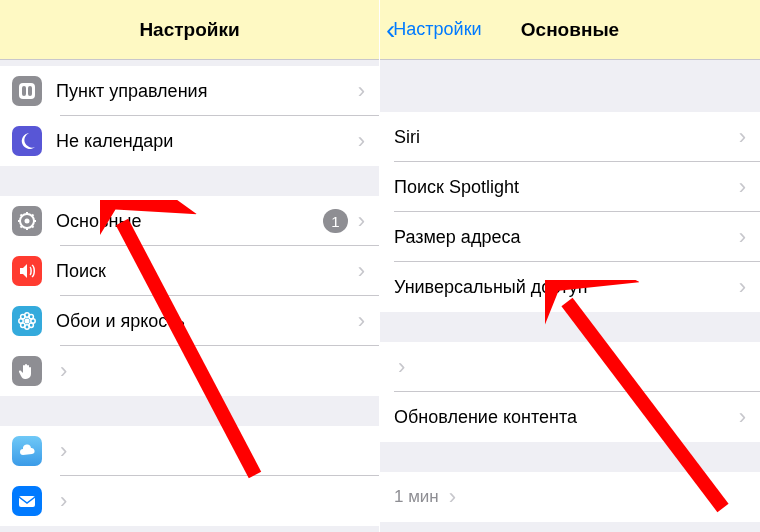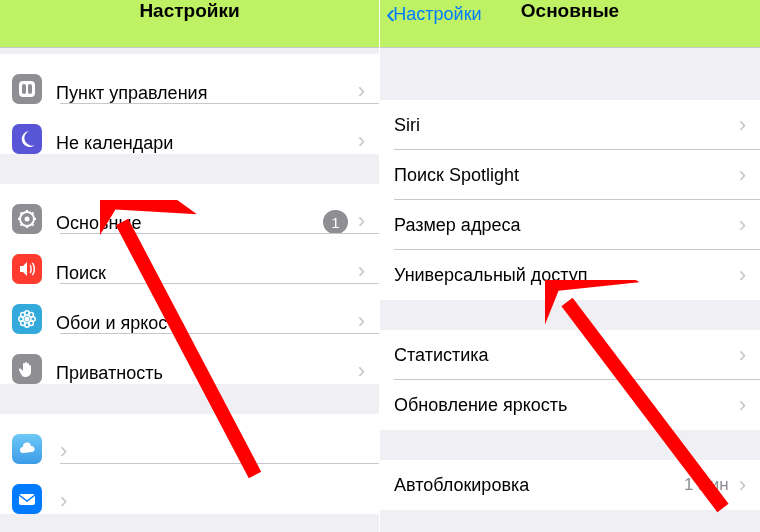--- a/index.html
+++ b/index.html
@@ -1,35 +1,35 @@
 <!DOCTYPE html>
 <html><head>
 <meta charset="utf-8">
 <style>
   * { box-sizing: border-box; margin: 0; padding: 0; }
   html, body { width: 760px; height: 532px; overflow: hidden; font-family: -apple-system, "Helvetica Neue", Helvetica, Arial, sans-serif; }
   body { display: flex; background: #fff; }
   .pane { width: 380px; height: 532px; background: #efeff4; position: relative; overflow: hidden; }
   .pane-left { border-right: 1px solid #fff; }
-  .navbar { height: 48px; background: #bef264; border-bottom: 1px solid #c8c7cc; display: flex; justify-content: center; position: relative; }
+  .navbar { height: 60px; background: #fef9c3; border-bottom: 1px solid #c8c7cc; display: flex; align-items: center; justify-content: center; position: relative; }
   .nav-title { font-size: 19px; font-weight: 700; color: #000; }
   .nav-back { position: absolute; left: 6px; display: flex; align-items: center; color: #007aff; font-size: 18px; cursor: pointer; }
   .nav-back .chev { font-size: 28px; line-height: 1; margin-right: -2px; font-weight: 300; }
   .group-gap { height: 30px; }
   .group-gap-sm { height: 6px; }
   .group { background: #fff; }
   .row {
     height: 50px;
     display: flex;
     align-items: center;
     padding: 0 14px;
     position: relative;
     cursor: pointer;
   }
-  .row.with-icon { padding-left: 12px; align-items: flex-end; }
+  .row.with-icon { padding-left: 12px; }
   .row .sep {
     position: absolute; left: 60px; right: 0; bottom: 0; height: 1px; background: #c8c7cc;
   }
   .row .sep-full {
     position: absolute; left: 14px; right: 0; bottom: 0; height: 1px; background: #c8c7cc;
   }
   .row:last-child .sep, .row:last-child .sep-full { display: none; }
   .icon-box {
     width: 30px; height: 30px; border-radius: 7px; margin-right: 14px;
     display: flex; align-items: center; justify-content: center; color: #fff;
@@ -144,21 +144,20 @@
       <div class="row-label">Обои и яркость</div>
       <span class="chevron-right">›</span>
       <div class="sep"></div>
     </div>
     <div class="row with-icon">
       <div class="icon-box bg-gray">
         <svg class="mini" viewBox="0 0 20 20">
             <path d="M6 10V5a1 1 0 0 1 2 0v4V4a1 1 0 0 1 2 0v5V5a1 1 0 0 1 2 0v5V7a1 1 0 0 1 2 0v6a5 5 0 0 1-5 5h-1c-2 0-3-1-4-3l-2-4c-.5-1 1-2 2-1l2 2z" fill="#fff"></path>
           </svg>
       </div>
-      <div class="row-label">Приватность</div>
       <span class="chevron-right">›</span>
 
     </div>
   </div>
 
   <div class="group-gap"></div>
 
   <div class="group">
     <div class="row with-icon">
       <div class="icon-box" style="background:linear-gradient(#6fc8f7,#3b9be8)">
@@ -222,36 +221,34 @@
       <div class="row-label">Универсальный доступ</div>
       <span class="chevron-right">›</span>
 
     </div>
   </div>
 
   <div class="group-gap"></div>
 
   <div class="group">
     <div class="row">
-      <div class="row-label">Статистика</div>
-      <span class="chevron-right">›</span>
-      <div class="sep-full"></div>
-    </div>
-    <div class="row">
-      <div class="row-label">Обновление яркость</div>
-      <span class="chevron-right">›</span>
-
-    </div>
-  </div>
-
-  <div class="group-gap"></div>
-
-  <div class="group">
-    <div class="row">
-      <div class="row-label">Автоблокировка</div>
+      <span class="chevron-right">›</span>
+      <div class="sep-full"></div>
+    </div>
+    <div class="row">
+      <div class="row-label">Обновление контента</div>
+      <span class="chevron-right">›</span>
+
+    </div>
+  </div>
+
+  <div class="group-gap"></div>
+
+  <div class="group">
+    <div class="row">
       <div class="row-value">1 мин</div>
       <span class="chevron-right">›</span>
 
     </div>
   </div>
 
   <svg class="arrow" style="left:165px; top:280px;" width="200" height="250" viewBox="0 0 200 250">
     <defs>
         <marker id="ah2" markerWidth="10" markerHeight="10" refX="2" refY="5" orient="auto">
           <path d="M0 0L10 5L0 10L3 5z" fill="#ff0000"></path>

